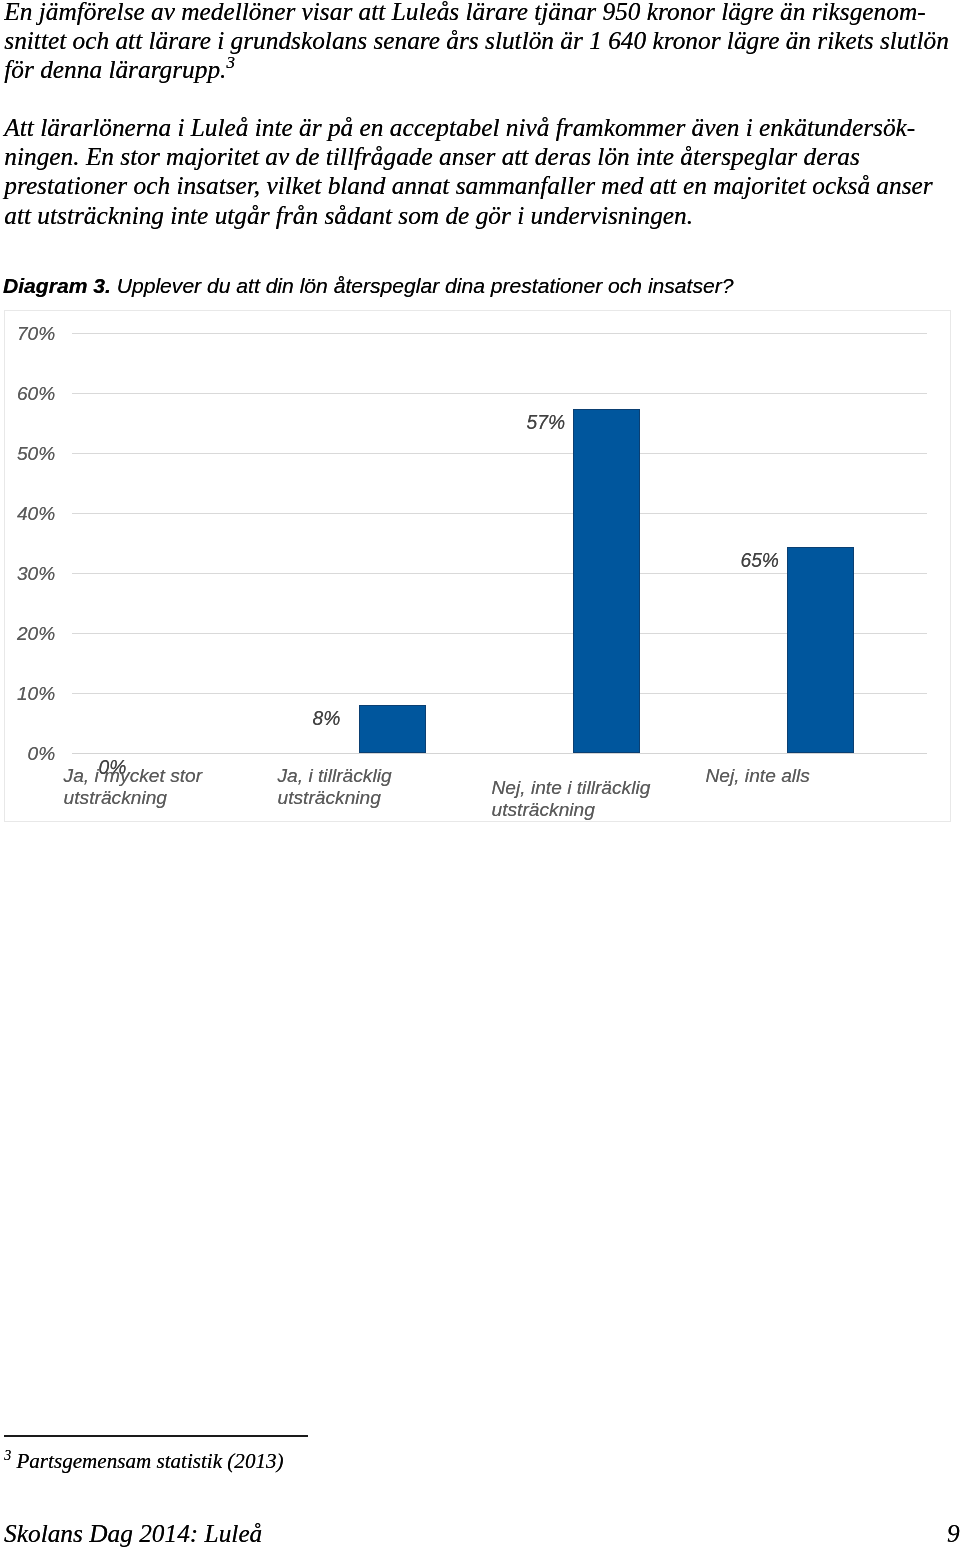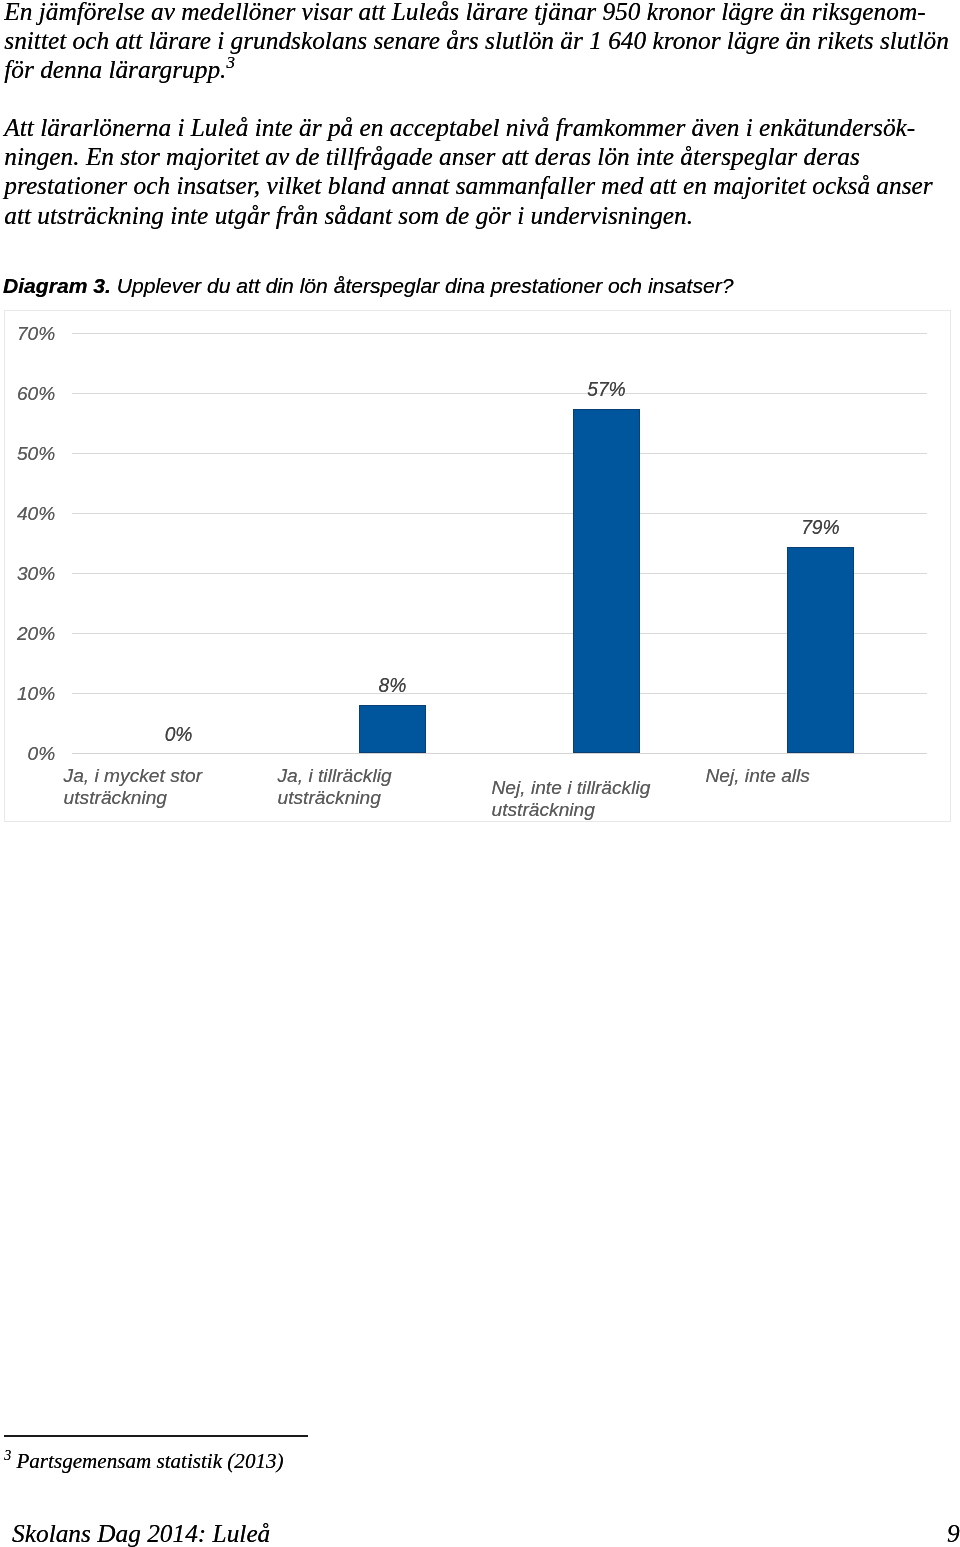--- a/index.html
+++ b/index.html
@@ -37,34 +37,35 @@
   .gridline { position:absolute; height:1px; background:#d9d9d9; }
   .axisline { position:absolute; height:1px; background:#d4d4d4; }
   .ylabel {
     position:absolute; font-family:"Liberation Sans", sans-serif;
     font-size:19.1px; color:#5a5a5a; text-align:right; white-space:pre;
     text-shadow:0 0 0.4px rgba(89,89,89,0.8);
   }
   .bar { position:absolute; box-sizing:border-box; border:1px solid #0b3f72; }
   .dlabel {
     position:absolute; font-family:"Liberation Sans", sans-serif;
-    font-size:19.3px; color:#414141; text-align:center; white-space:pre;
+    font-size:19.3px; color:#414141; text-align:left; white-space:pre;
     text-shadow:0 0 0.4px rgba(65,65,65,0.8);
+    margin-top:33px;
   }
   .catlabel {
     position:absolute; font-family:"Liberation Sans", sans-serif;
     font-size:19.2px; color:#5a5a5a; line-height:21.2px;
     text-shadow:0 0 0.4px rgba(89,89,89,0.8);
   }
 
   
   .footrule { position:absolute; left:3.5px; top:1434.6px; width:304.5px; height:2.1px; background:#1a1a1a; }
   .footnote { position:absolute; left:4.2px; top:1448.5px; font-size:21.1px; line-height:24px; color:#000; white-space:pre; }
   .footnote .sup { font-size:0.66em; vertical-align:0.55em; line-height:0; }
-  .footer { position:absolute; left:4.1px; top:1518.7px; font-size:25.33px; line-height:29.14px; color:#000; white-space:pre;margin-left:8px; }
+  .footer { position:absolute; left:4.1px; top:1518.7px; font-size:25.33px; line-height:29.14px; color:#000; white-space:pre; }
   .pageno { position:absolute; left:947px; top:1518.7px; font-size:25.33px; line-height:29.14px; color:#000; }
 </style>
 </head>
 <body>
 
 <div class="page">
 
   <div class="body-text ink">
     <div class="tline">En jämförelse av medellöner visar att Luleås lärare tjänar 950 kronor lägre än riksgenom-</div>
     <div class="tline">snittet och att lärare i grundskolans senare års slutlön är 1 640 kronor lägre än rikets slutlön</div>
@@ -107,21 +108,21 @@
           <div>Ja, i tillräcklig</div>
           <div>utsträckning</div>
         </div>
         <div class="bar" style="background: rgb(0, 86, 157); border-color: rgb(11, 63, 114); left: 568.23px; width: 67.5px; top: 97.54px; height: 344.56px;"></div>
         <div class="dlabel" style="left: 521.975px; width: 160px; top: 68.04px;">57%</div>
         <div class="catlabel" style="left: 486.975px; width: 230px; top: 466px;">
           <div>Nej, inte i tillräcklig</div>
           <div>utsträckning</div>
         </div>
         <div class="bar" style="background: rgb(0, 86, 157); border-color: rgb(11, 63, 114); left: 782.17px; width: 67.5px; top: 235.6px; height: 206.5px;"></div>
-        <div class="dlabel" style="left: 735.925px; width: 160px; top: 206.1px;">79%</div>
+        <div class="dlabel" style="left: 735.925px; width: 160px; top: 206.1px;">65%</div>
         <div class="catlabel" style="left: 700.925px; width: 230px; top: 454px;">
           <div>Nej, inte alls</div>
         </div>
       </div>
   </div>
 
   <div class="footrule"></div>
   <div class="footnote ink"><sup class="sup">3</sup> <span>Partsgemensam statistik (2013)</span></div>
   <div class="footer ink">Skolans Dag 2014: Luleå</div>
   <div class="pageno ink">9</div>

